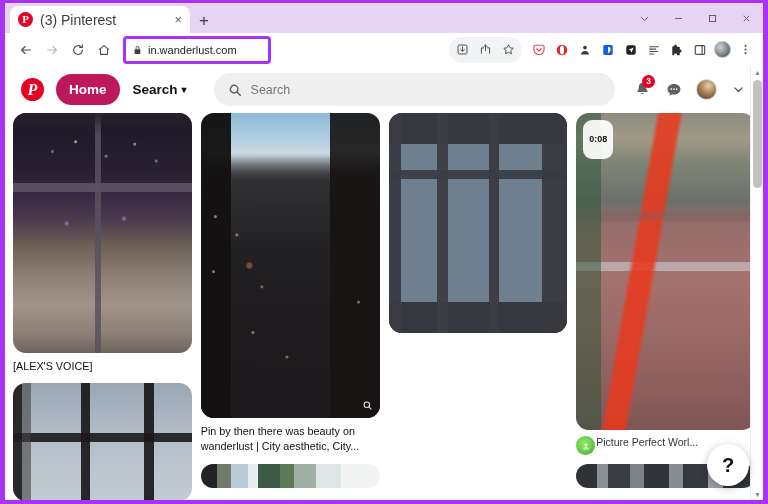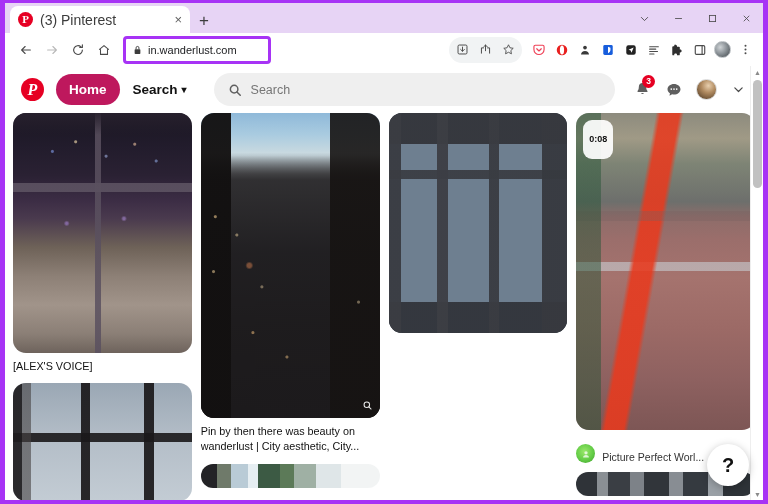--- a/index.html
+++ b/index.html
@@ -305,23 +305,23 @@
   .pin-cap {
     margin-top: 6px;
     font-size: 10.8px;
     line-height: 1.42;
     color: #111111;
     font-weight: normal;
     overflow: hidden;
   }
   .pin-attr {
     display: flex;
-    align-items: flex-end;
-    gap: 7px;
-    margin-top: 14px;
+    align-items: flex-start;
+    gap: 1px;
+    margin-top: 6px;
   }
   .attr-av {
     width: 19px; height: 19px;
     border-radius: 50%;
     background: radial-gradient(circle at 45% 40%, #9ae86b 0%, #63cc46 55%, #3f9a2c 100%);
     flex: 0 0 auto;
     display: flex; align-items: center; justify-content: center;
     color: rgba(255,255,255,.85);
     font-size: 9px;
   }

